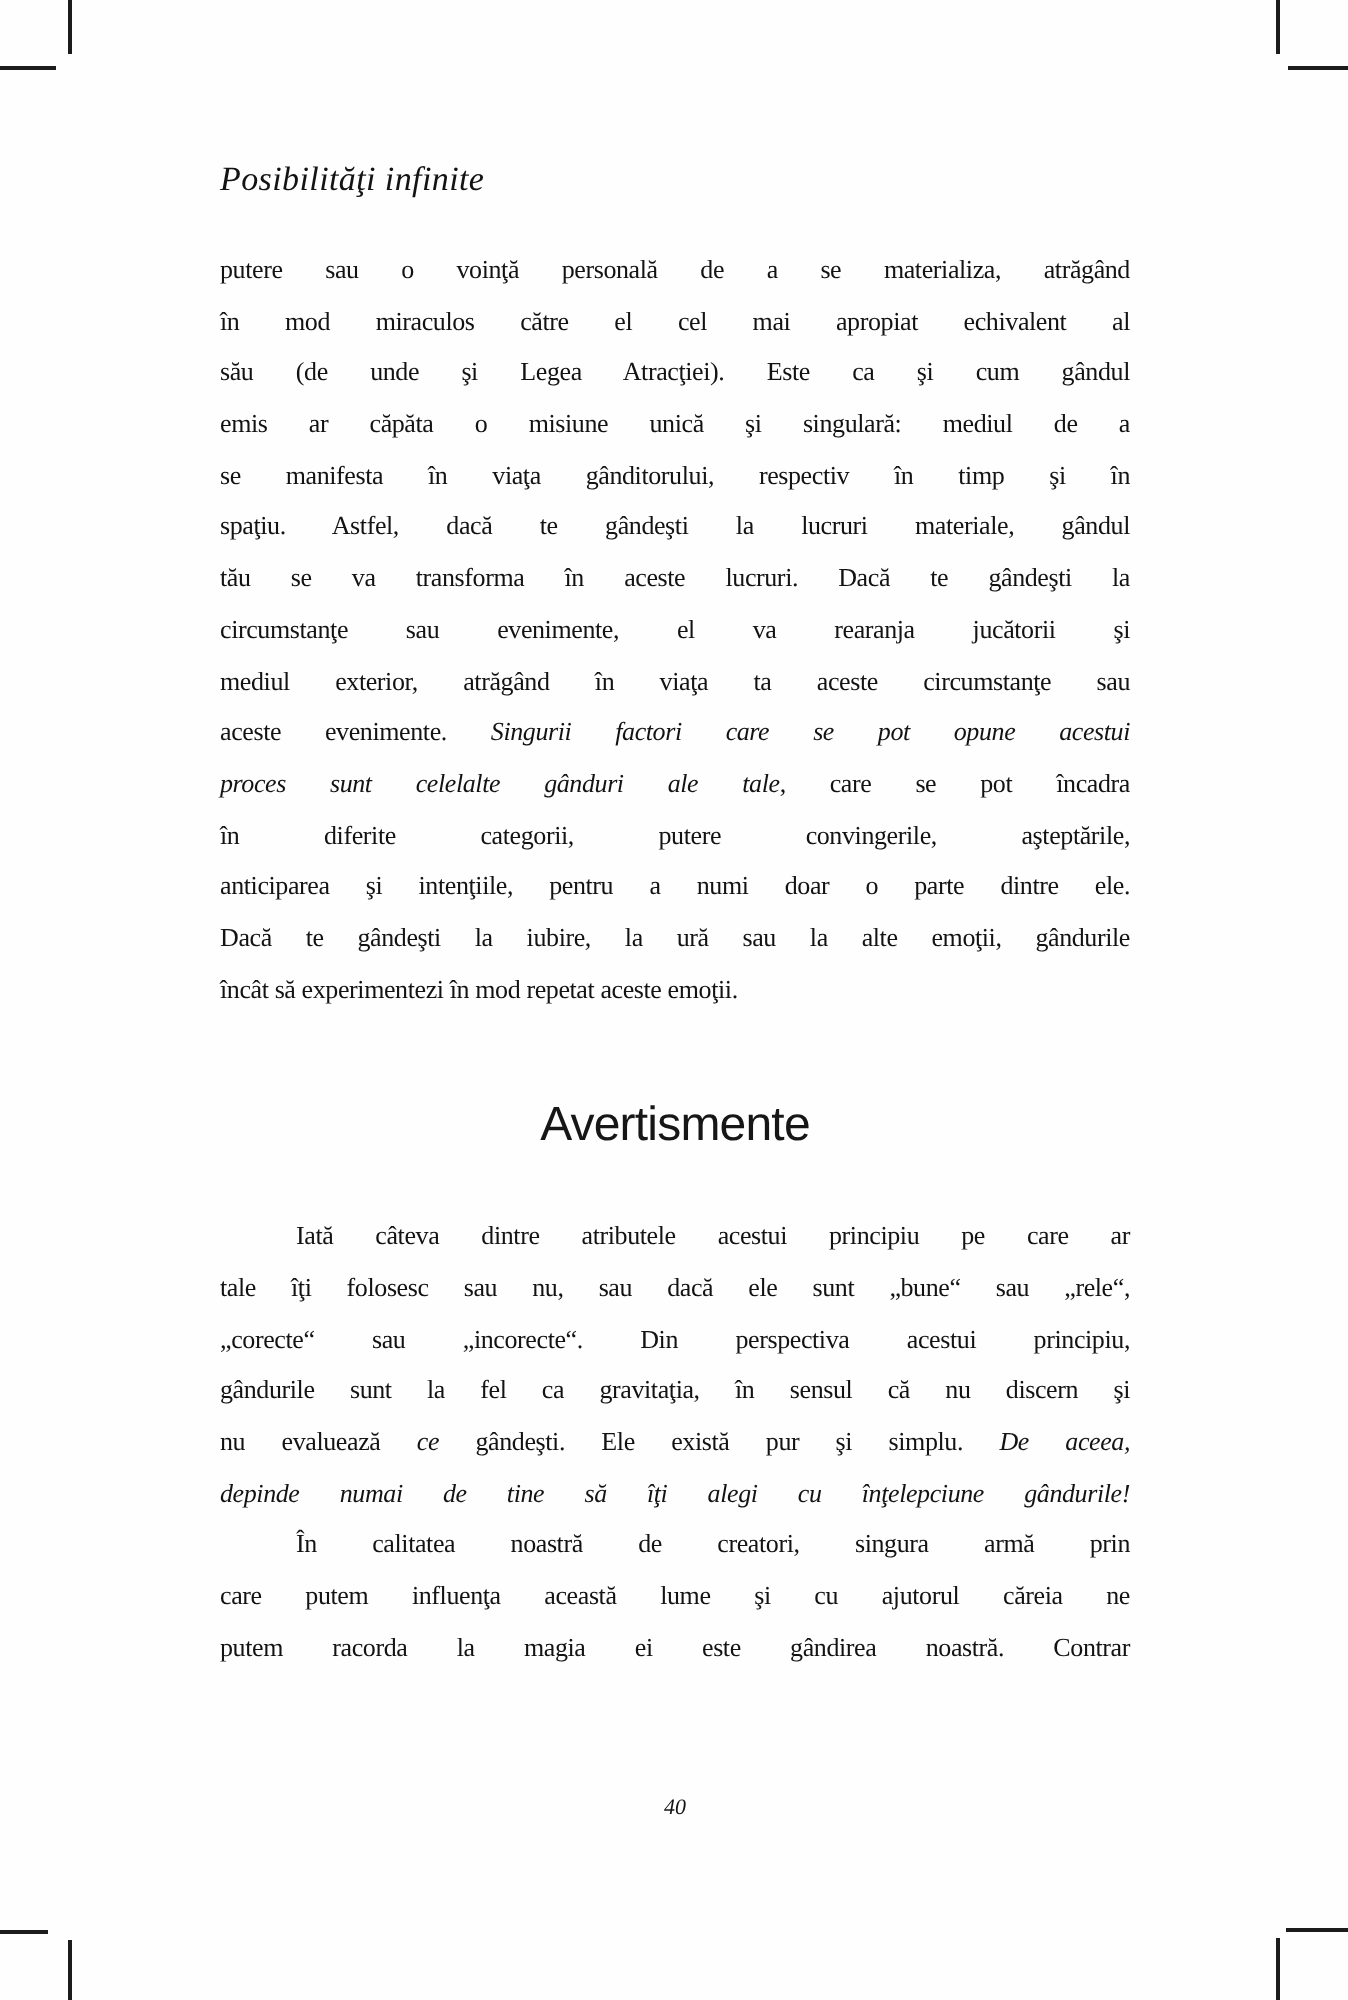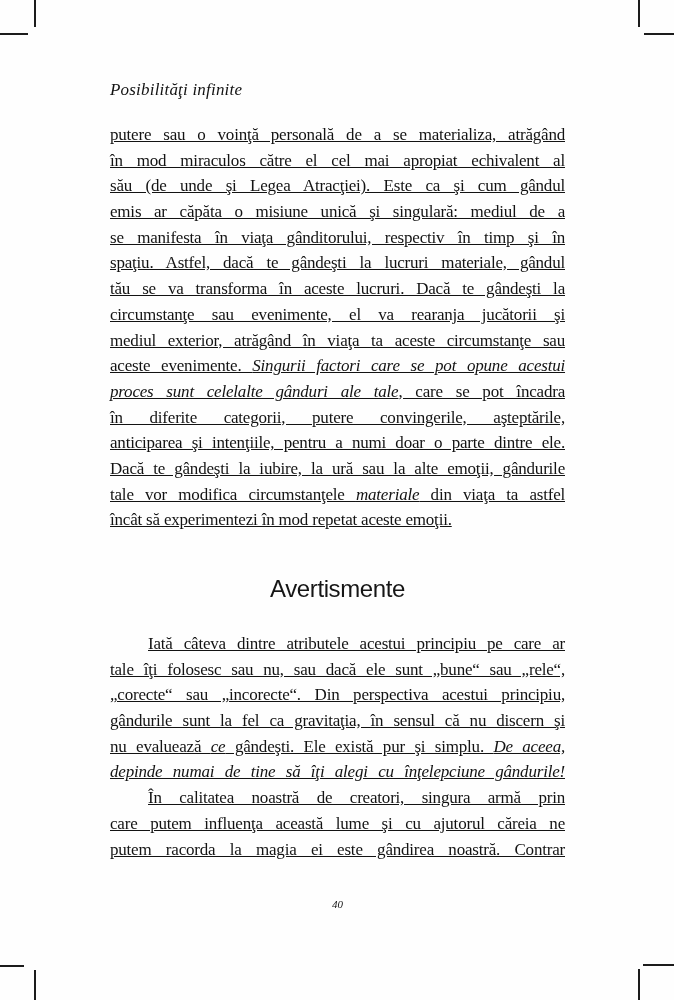--- a/index.html
+++ b/index.html
@@ -42,26 +42,25 @@
   .content {
     position: absolute;
     left: 110px;
     top: 122px;
     width: 455px;
   }
   .para { margin: 0; }
   .line {
     height: 25.7px;
     line-height: 25.7px;
-    font-size: 17px;
+    font-size: 13px;
     letter-spacing: -0.2px;
     text-align: justify;
     text-align-last: justify;
     white-space: nowrap;
-    text-decoration: underline;
   }
   .line.no-just {
     text-align: left;
     text-align-last: auto;
   }
   .line.indent { text-indent: 38px; }
   .line i { font-style: italic; }
 
   .heading {
     font-family: "Liberation Sans", "DejaVu Sans", sans-serif;
@@ -107,21 +106,20 @@
         <div class="line"><span>se manifesta în viaţa gânditorului, respectiv în timp şi în</span></div>
         <div class="line"><span>spaţiu. Astfel, dacă te gândeşti la lucruri materiale, gândul</span></div>
         <div class="line"><span>tău se va transforma în aceste lucruri. Dacă te gândeşti la</span></div>
         <div class="line"><span>circumstanţe sau evenimente, el va rearanja jucătorii şi</span></div>
         <div class="line"><span>mediul exterior, atrăgând în viaţa ta aceste circumstanţe sau</span></div>
         <div class="line"><span>aceste evenimente. </span><i>Singurii factori care se pot opune acestui</i></div>
         <div class="line"><i>proces sunt celelalte gânduri ale tale</i><span>, care se pot încadra</span></div>
         <div class="line"><span>în diferite categorii, putere convingerile, aşteptările,</span></div>
         <div class="line"><span>anticiparea şi intenţiile, pentru a numi doar o parte dintre ele.</span></div>
         <div class="line"><span>Dacă te gândeşti la iubire, la ură sau la alte emoţii, gândurile</span></div>
-        <div class="line"><span>tale vor modifica circumstanţele </span><i>materiale</i><span> din viaţa ta astfel</span></div>
         <div class="line no-just"><span>încât să experimentezi în mod repetat aceste emoţii.</span></div>
       </div>
       <div class="heading">Avertismente</div>
       <div class="para">
         <div class="line indent"><span>Iată câteva dintre atributele acestui principiu pe care ar</span></div>
         <div class="line"><span>tale îţi folosesc sau nu, sau dacă ele sunt „bune“ sau „rele“,</span></div>
         <div class="line"><span>„corecte“ sau „incorecte“. Din perspectiva acestui principiu,</span></div>
         <div class="line"><span>gândurile sunt la fel ca gravitaţia, în sensul că nu discern şi</span></div>
         <div class="line"><span>nu evaluează </span><i>ce</i><span> gândeşti. Ele există pur şi simplu. </span><i>De aceea,</i></div>
         <div class="line"><i>depinde numai de tine să îţi alegi cu înţelepciune gândurile!</i></div>

